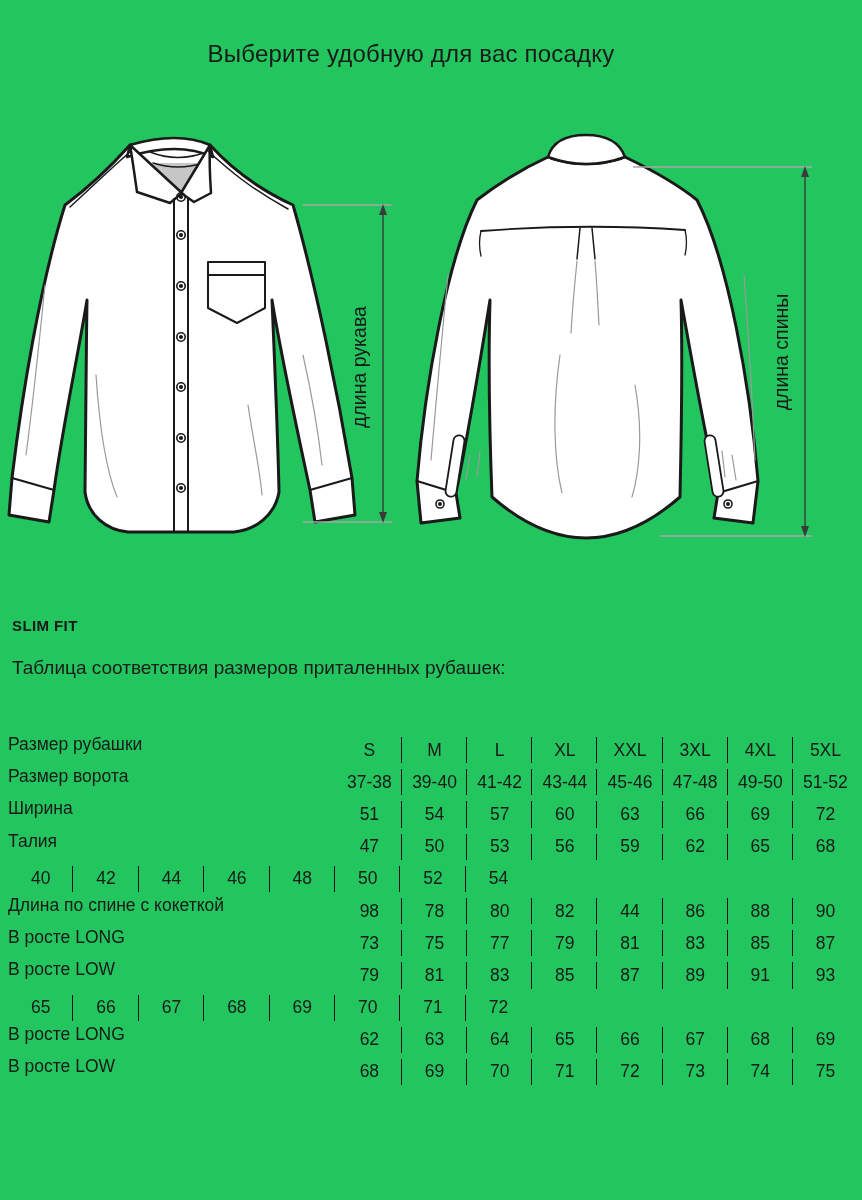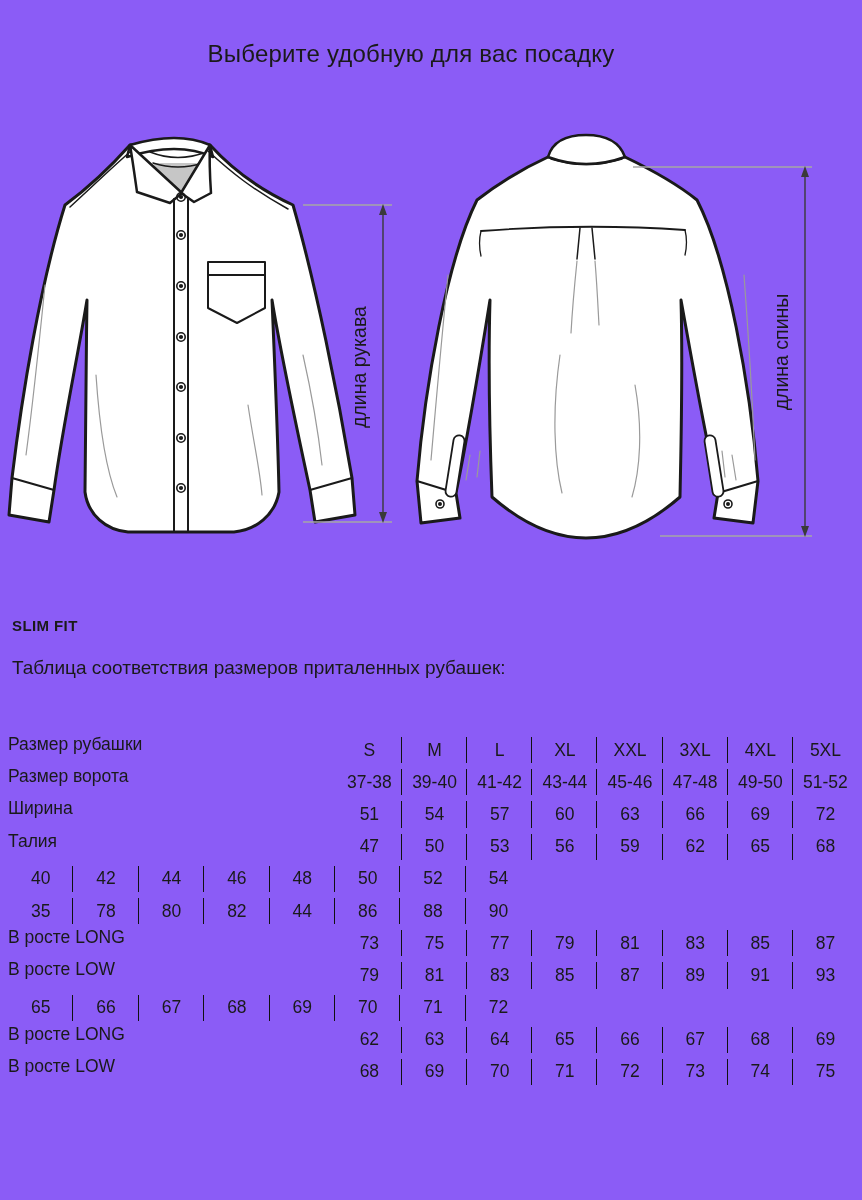--- a/index.html
+++ b/index.html
@@ -1,17 +1,17 @@
 <!DOCTYPE html>
 <html><head>
 <meta charset="utf-8">
 <style>
   html,body { margin:0; padding:0; background:#fff; }
   .page {
-    position:relative; width:862px; height:1200px; background:#8b5cf6;
+    position:relative; width:862px; height:1200px; background:#22c55e;
     font-family:"Liberation Sans", sans-serif; color:#1a1a1a; overflow:hidden;
   }
   .title {
     position:absolute; top:40px; left:0; width:862px; padding-right:40px;
     box-sizing:border-box; text-align:center; font-size:24px; letter-spacing:0.2px;
   }
   .figure { position:absolute; top:125px; left:0; width:862px; height:470px; }
   .figure svg { display:block; }
   svg text { font-family:"Liberation Sans", sans-serif; fill:#1a1a1a; }
   .slim-heading {
@@ -215,21 +215,22 @@
         <div class="tcell divided">40</div>
         <div class="tcell divided">42</div>
         <div class="tcell divided">44</div>
         <div class="tcell divided">46</div>
         <div class="tcell divided">48</div>
         <div class="tcell divided">50</div>
         <div class="tcell divided">52</div>
         <div class="tcell">54</div>
       </div>
       <div class="trow">
-        <div class="tcell divided">35</div>
+        <div class="tlabel">Длина по спине с кокеткой</div>
+        <div class="tcell divided">98</div>
         <div class="tcell divided">78</div>
         <div class="tcell divided">80</div>
         <div class="tcell divided">82</div>
         <div class="tcell divided">44</div>
         <div class="tcell divided">86</div>
         <div class="tcell divided">88</div>
         <div class="tcell">90</div>
       </div>
       <div class="trow">
         <div class="tlabel">В росте LONG</div>

